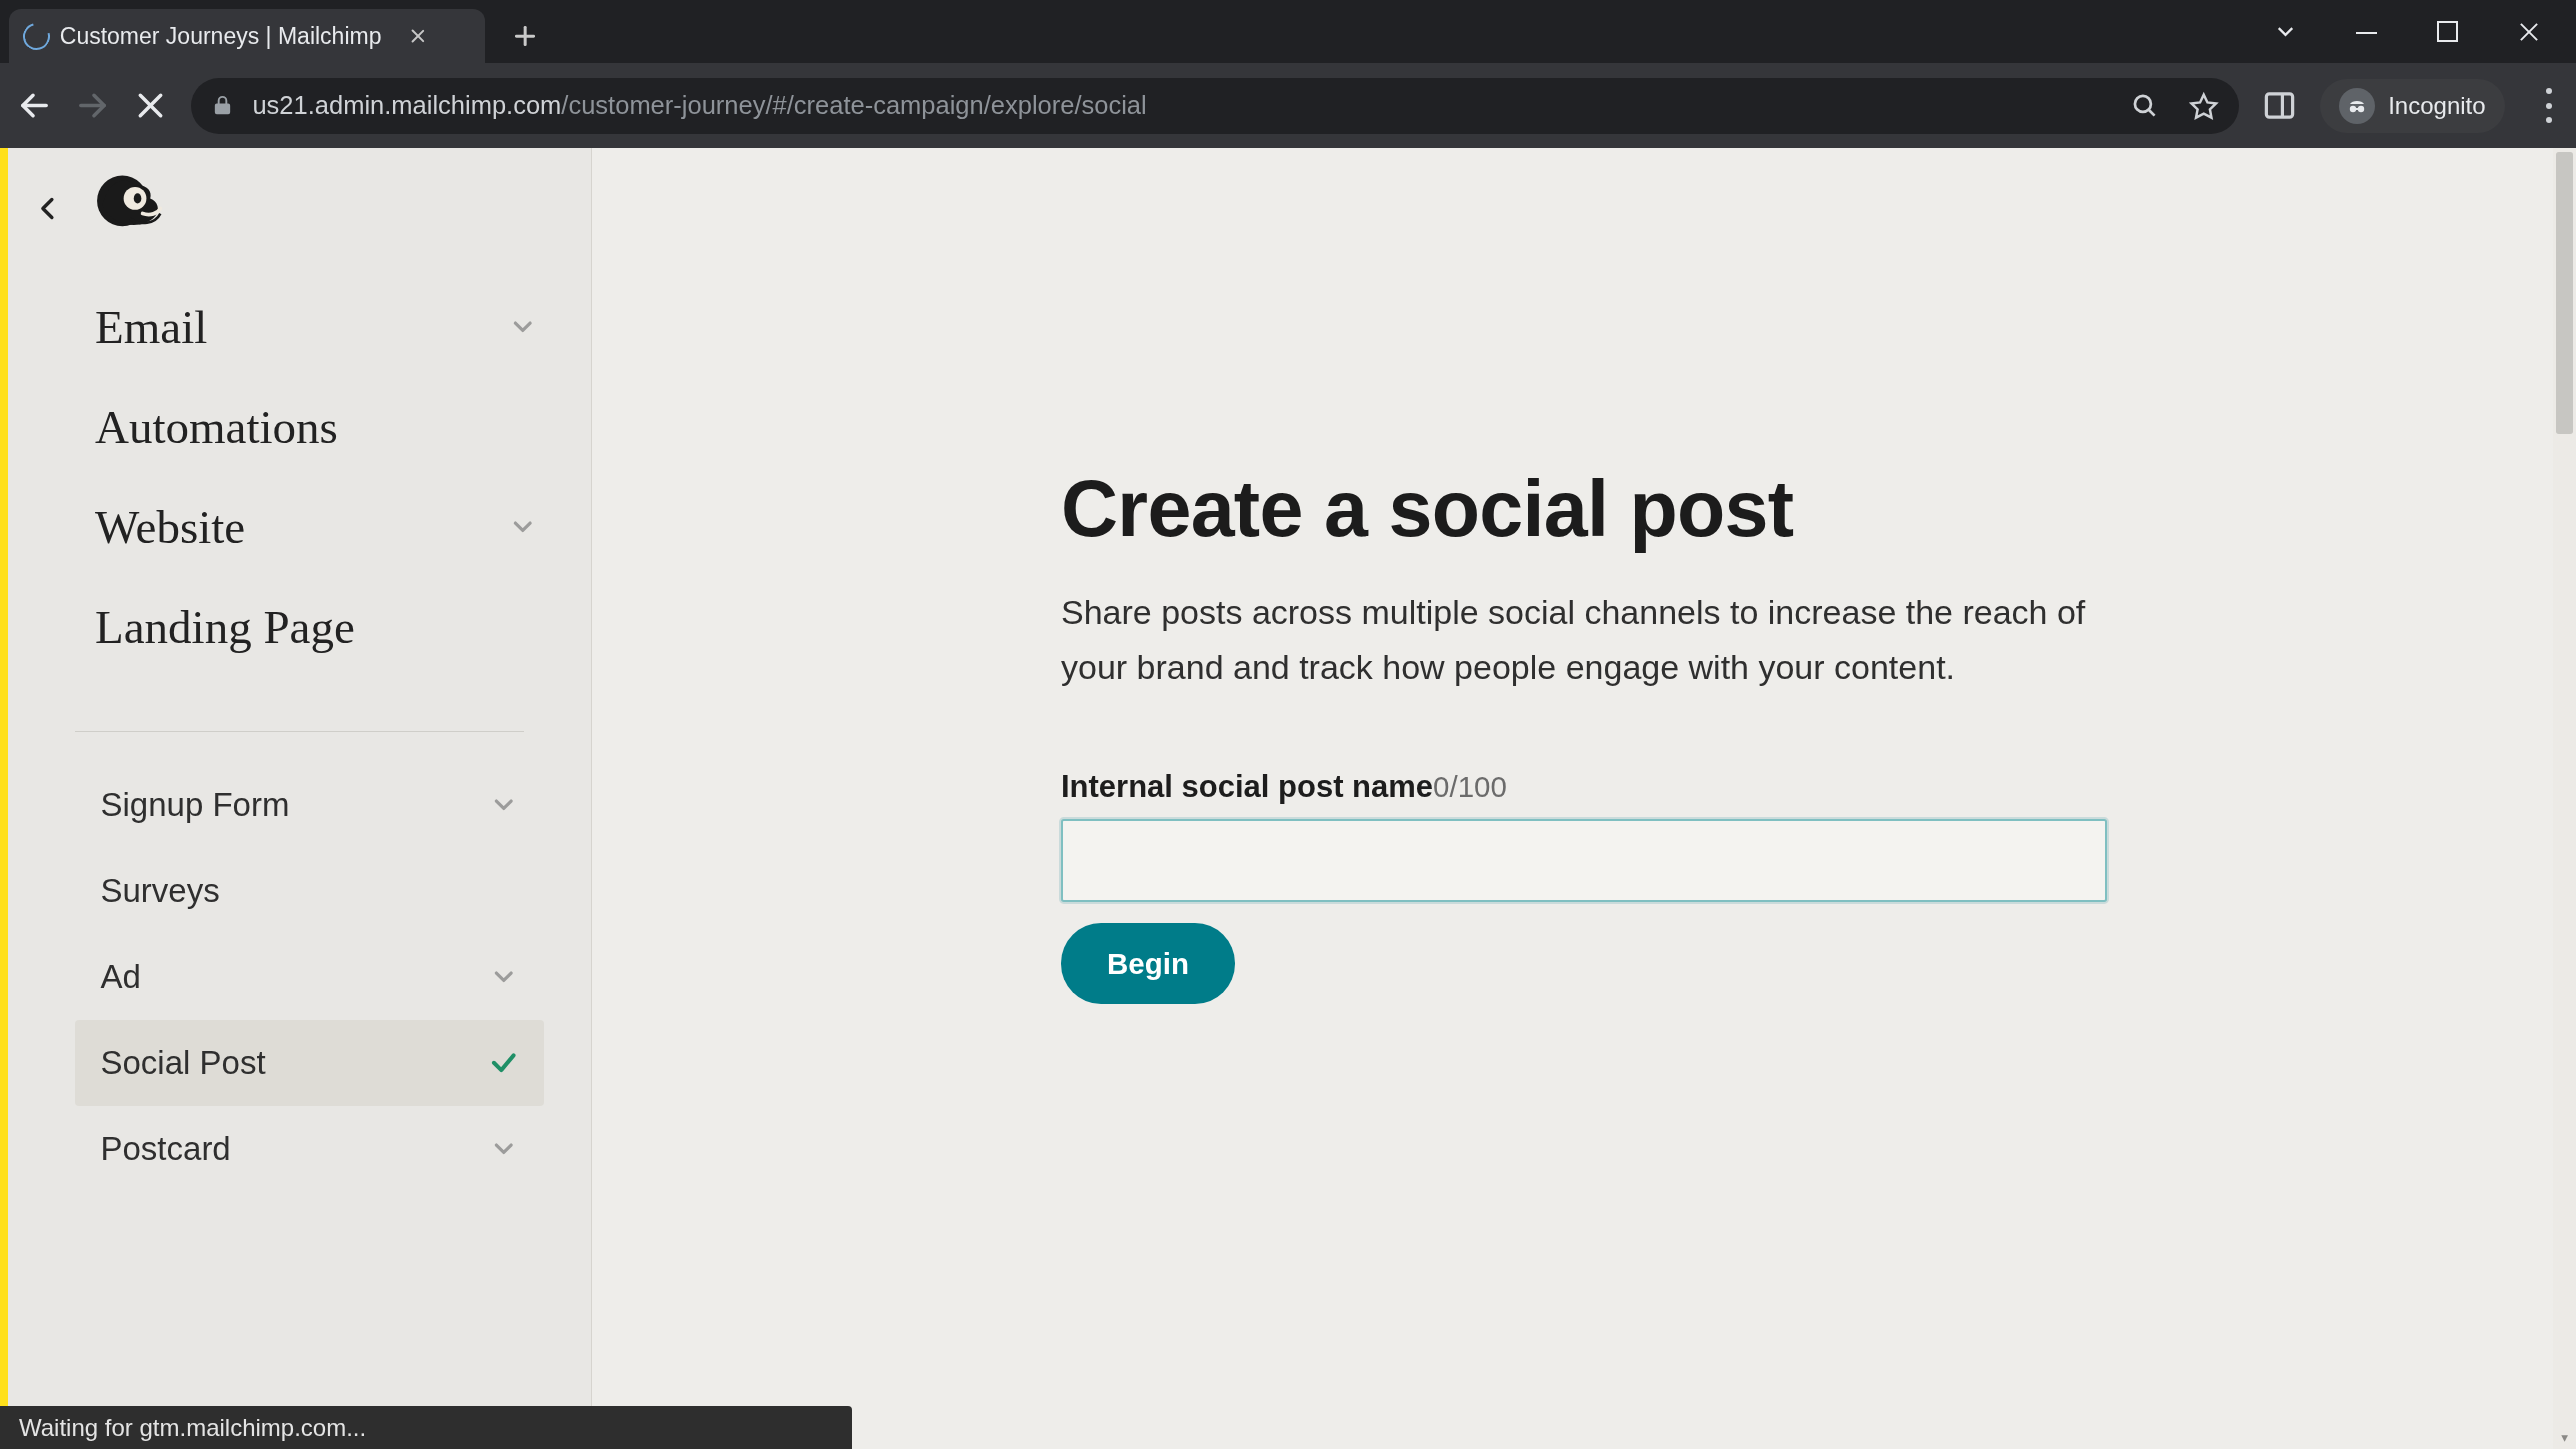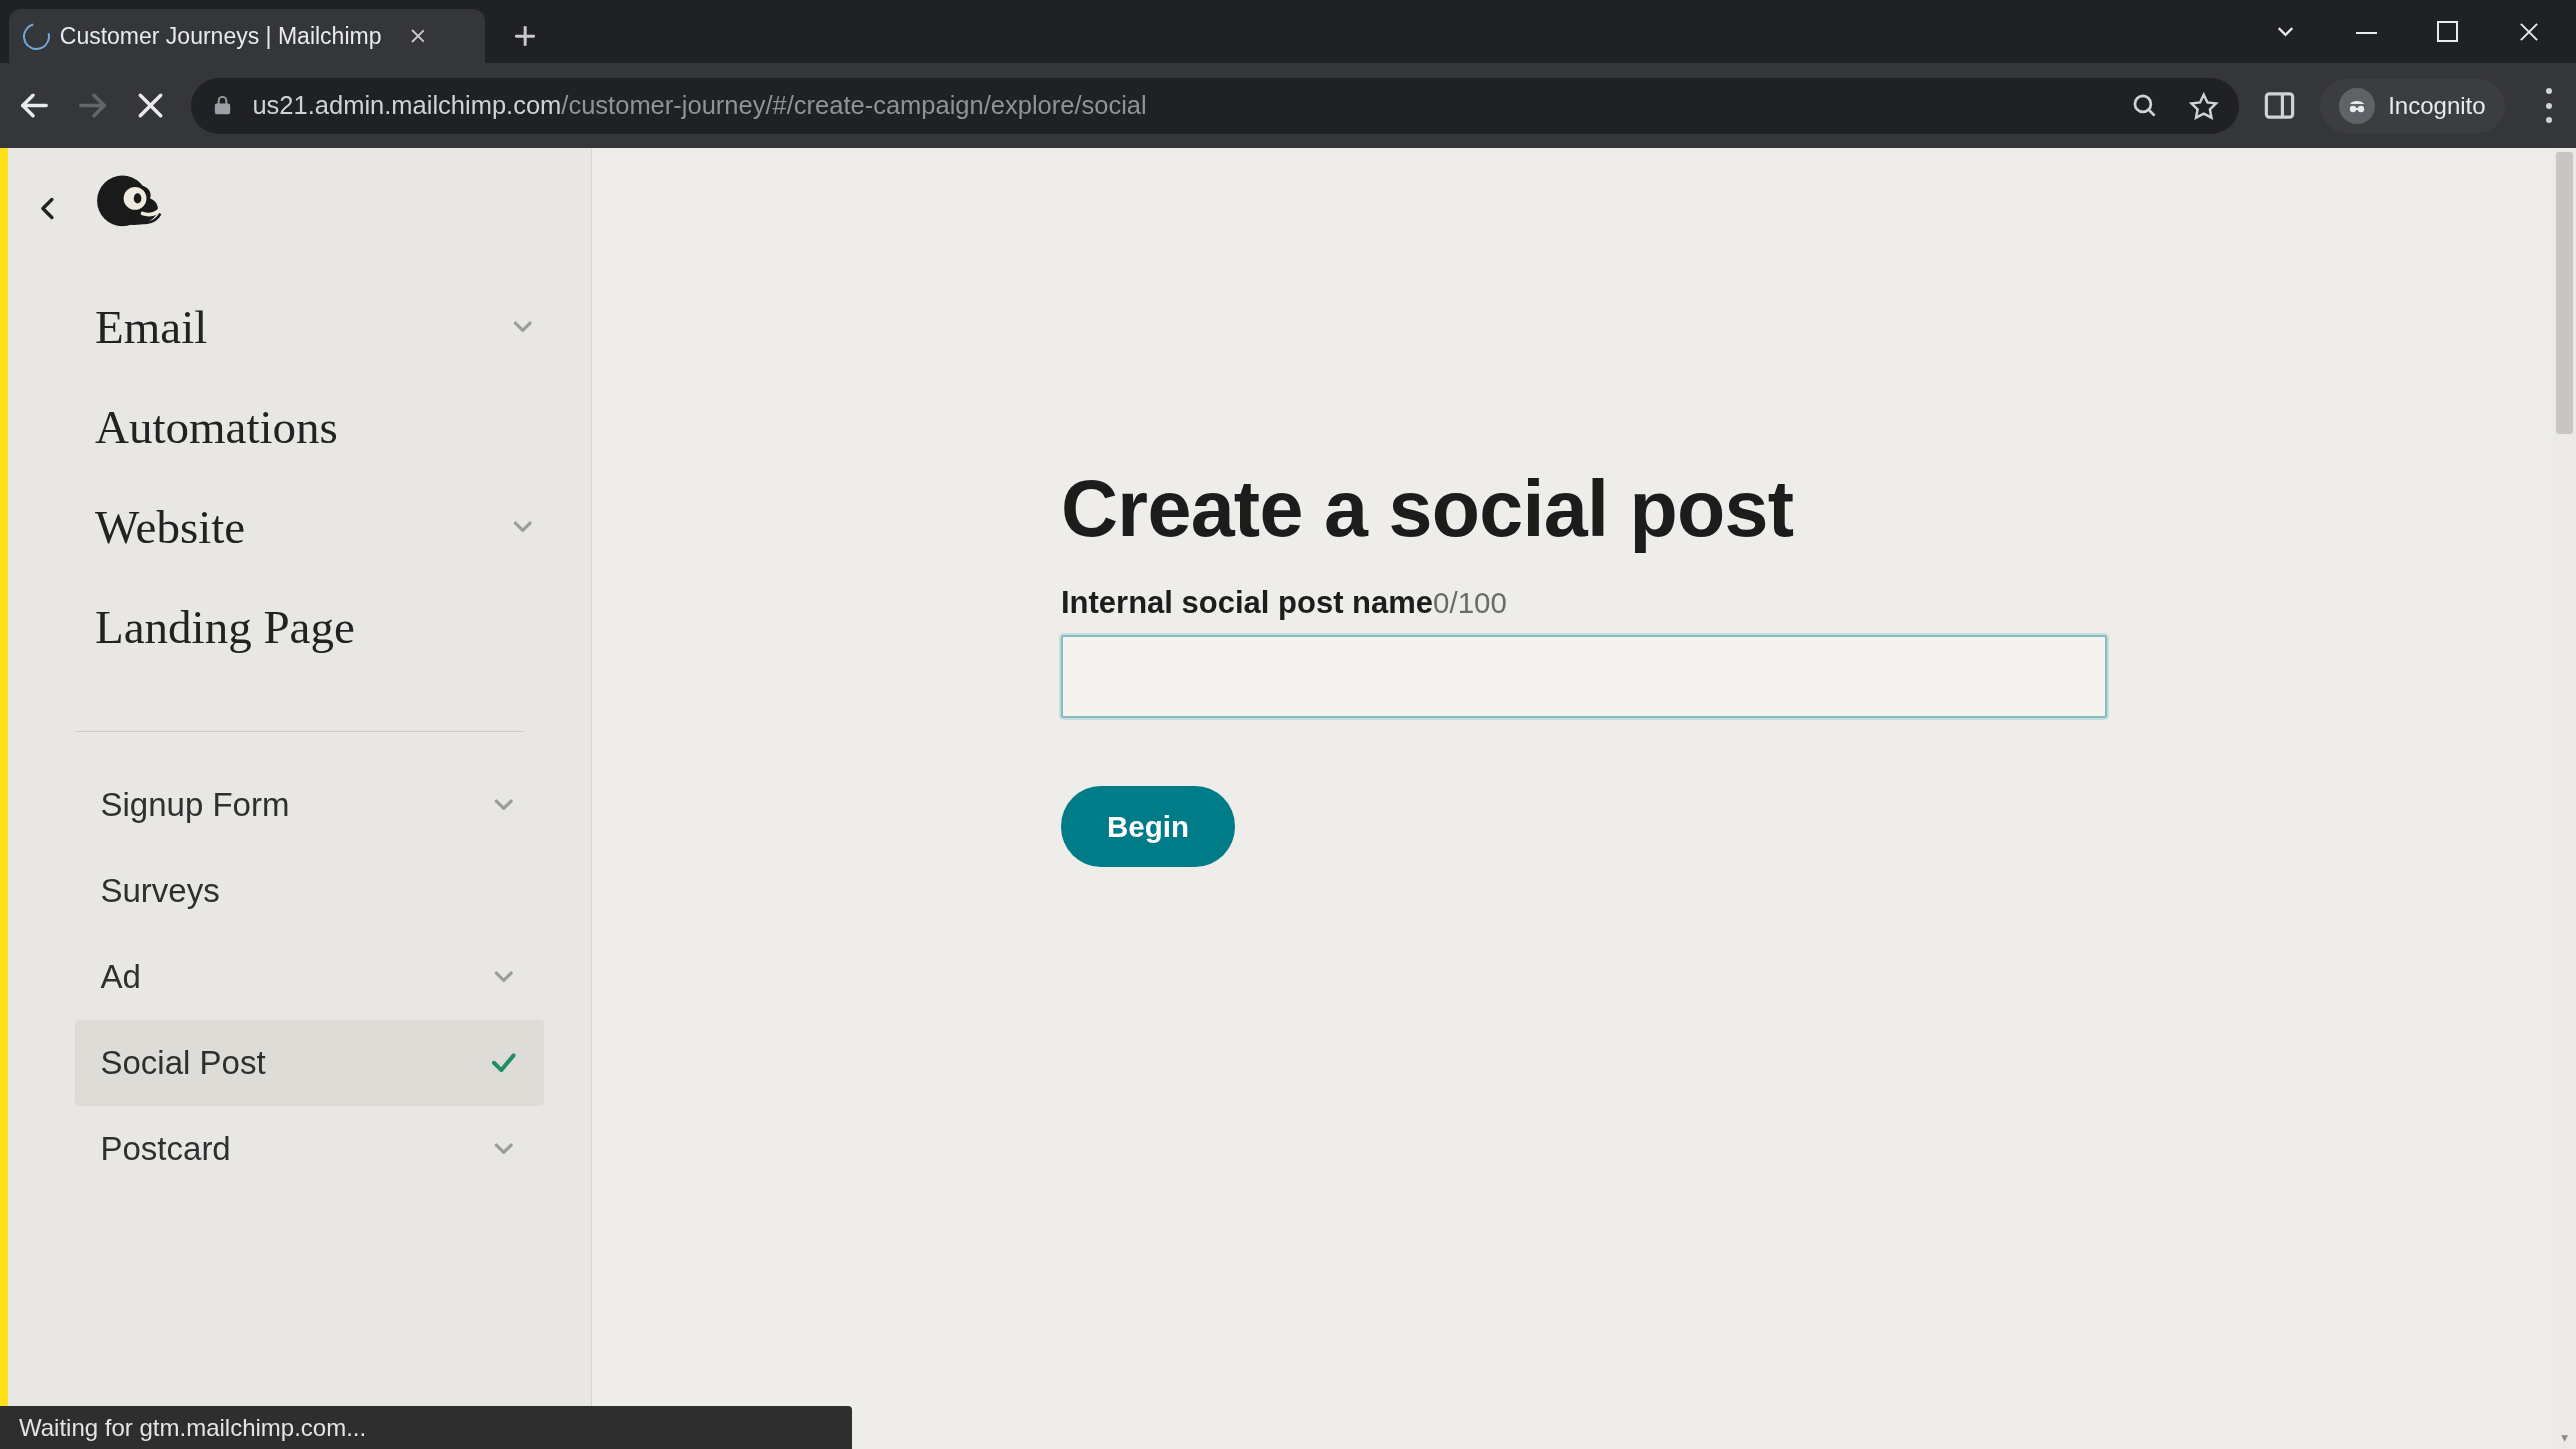--- a/index.html
+++ b/index.html
@@ -179,21 +179,21 @@
   .lead{font-size:34px;line-height:1.62;color:#2f2f2f;margin:0 0 74px 0}
   .field-row{display:flex;align-items:baseline;margin-bottom:14.8px}
   .label{font-size:31px;font-weight:700;color:#1d1d1d}
   .count{font-size:29.5px;color:#6b6b6b}
   .textin{
     width:100%;height:83px;border:2.7px solid var(--input-border);
     background:#f4f3f0;border-radius:2.7px;outline:2px solid rgba(0,124,137,.15);
     padding:0 19px;font-size:29.5px;color:#222;
   }
   .begin{
-    margin-top:68px;height:81px;padding:0 46px;border:none;border-radius:40px;
+    margin-top:21px;height:81px;padding:0 46px;border:none;border-radius:40px;
     background:var(--teal);color:#fff;font-size:29.5px;font-weight:600;cursor:pointer;
   }
 
   
   .statusbar{
     position:absolute;left:0;bottom:0;height:43px;min-width:852px;padding:0 19px;
     background:#2e2e2e;color:#e4e4e4;font-size:24px;display:flex;align-items:center;
     border-top-right-radius:4px;
   }
 </style>
@@ -372,20 +372,21 @@
               <polyline points="6 9 12 15 18 9"></polyline>
             </svg>
           </span>
         </div>
       </nav>
   </aside>
 
   <main class="content">
     <div class="main-inner">
       <h1 class="h1">Create a social post</h1>
+      <p class="lead">Share posts across multiple social channels to increase the reach of your brand and track how people engage with your content.</p>
 
       <div class="field-row">
         <span class="label">Internal social post name</span>
         <span class="count">0/100</span>
       </div>
       <input class="textin" type="text" value="" style="">
       <div>
         <button class="begin">Begin</button>
       </div>
     </div>

